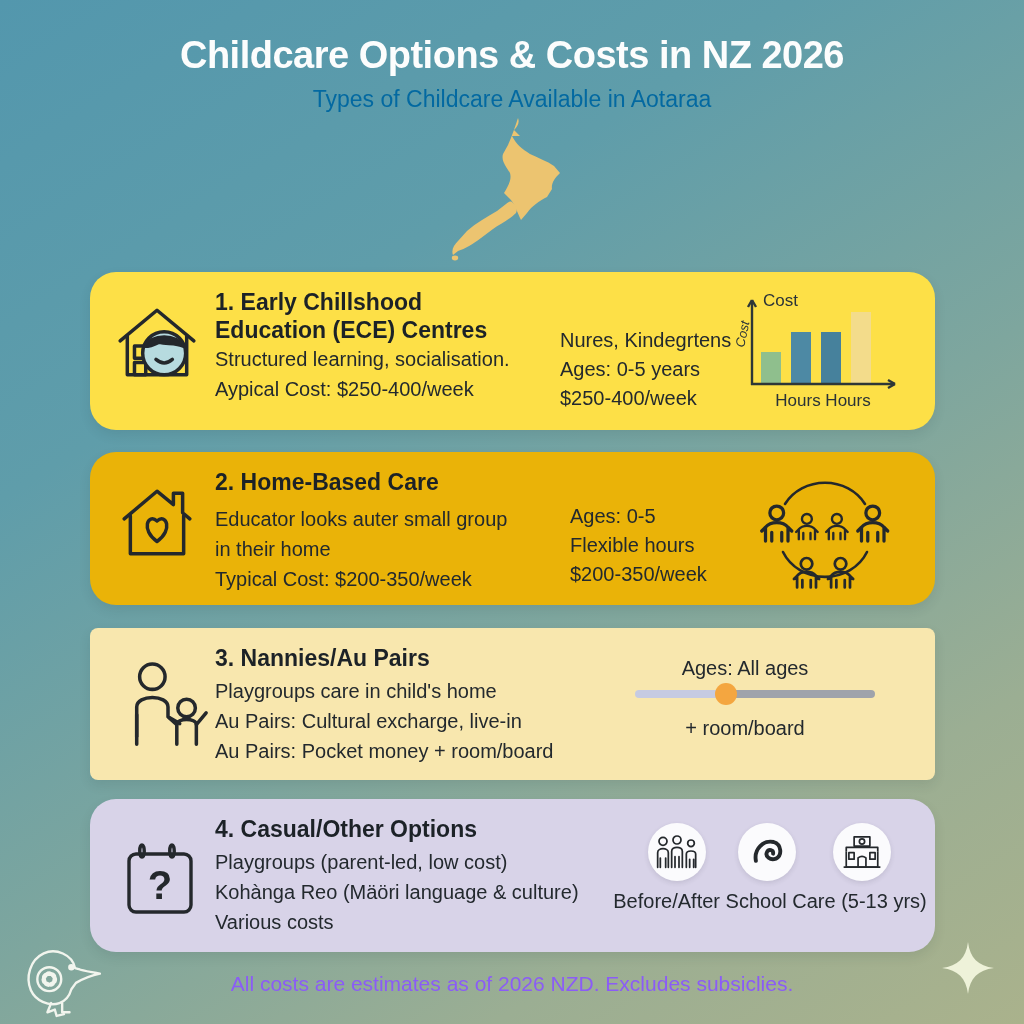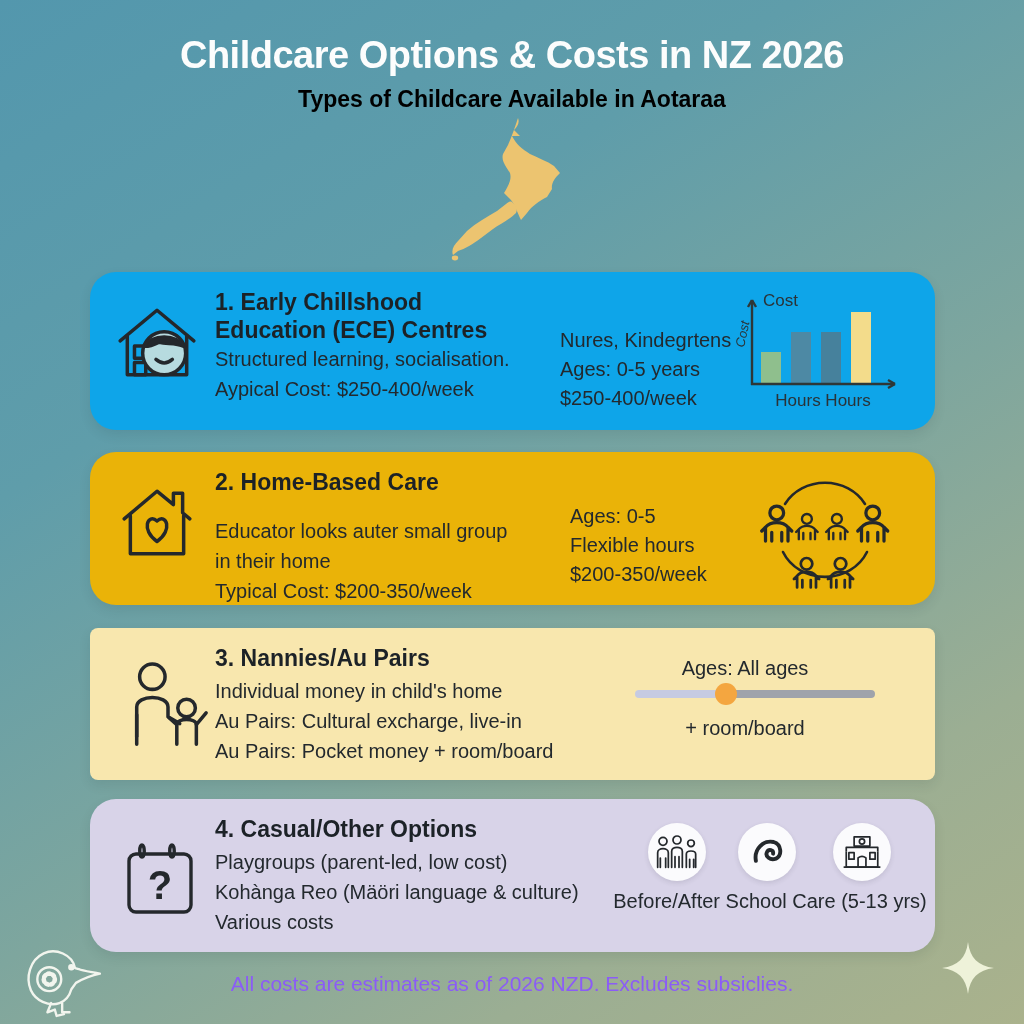--- a/index.html
+++ b/index.html
@@ -9,28 +9,28 @@
     background:linear-gradient(148deg,#5397ad 0%,#5f9daa 30%,#7ea69e 58%,#9bae93 80%,#aab28c 100%);
   }
   .abs{position:absolute;}
   
   .title{
     top:34px;left:0;width:1024px;text-align:center;
     color:#fcfdfd;font-size:38px;font-weight:700;letter-spacing:-0.5px;
   }
   .subtitle{
     top:86px;left:0;width:1024px;text-align:center;
-    color:#000000;font-size:23px;font-weight:700;
+    color:#0369a1;font-size:23px;font-weight:400;
   }
   
   .card{
     left:90px;width:845px;border-radius:26px;
     box-shadow:0 5px 12px rgba(30,50,50,0.10);
   }
-  #card1{top:272px;height:158px;background:#0ea5e9;}
+  #card1{top:272px;height:158px;background:#fde047;}
   #card2{top:452px;height:153px;background:#eab308;}
   #card3{top:628px;height:152px;background:#f8e7ae;border-radius:8px;}
   #card4{top:799px;height:153px;background:#d8d3e8;}
   .card-title{font-size:23px;font-weight:700;color:#1c2227;line-height:28px;}
   .card-text{font-size:20px;color:#23292e;line-height:30px;}
   .detail-text{font-size:20px;color:#23292e;line-height:29px;}
   .icon-wrap svg{display:block;}
   
   .slider-track{
     left:545px;top:62px;width:240px;height:8px;border-radius:4px;
@@ -112,21 +112,21 @@
 <div id="card2" class="abs card">
   <div class="abs icon-wrap" style="left:26px;top:30px;">
     <svg width="82" height="82" viewBox="0 0 80 80" fill="none" stroke="#24282c" stroke-width="3.4" stroke-linecap="round" stroke-linejoin="round">
       <path d="M8,36 L40,9 L56,22 L56,11 L65,11 L65,30 L72,36"></path>
       <path d="M14,33 L14,70 L66,70 L66,33"></path>
       <path d="M40,58 C24,47 31,30 40,38 C49,30 56,47 40,58 Z"></path>
     </svg>
   </div>
   <div class="abs" style="left:125px;top:16px;width:360px;">
     <div class="card-title">2. Home-Based Care</div>
-    <div class="card-text" style="margin-top:20px;">Educator looks auter small group</div>
+    <div class="card-text" style="margin-top:8px;">Educator looks auter small group</div>
     <div class="card-text">in their home</div>
     <div class="card-text">Typical Cost: $200-350/week</div>
   </div>
   <div class="abs" style="left:480px;top:50px;width:180px;">
     <div class="detail-text">Ages: 0-5</div>
     <div class="detail-text">Flexible hours</div>
     <div class="detail-text">$200-350/week</div>
   </div>
   <div class="abs icon-wrap" style="left:665px;top:14px;">
     <svg width="140" height="128" viewBox="0 0 140 128" fill="none" stroke="#24282c" stroke-width="2.6" stroke-linecap="round" stroke-linejoin="round">
@@ -154,21 +154,21 @@
       <circle cx="29" cy="15" r="13"></circle>
       <path d="M13,84 L13,46 C13,33 45,33 45,46 L45,56 L57,63"></path>
       <path d="M13,54 L13,76"></path>
       <circle cx="64" cy="47" r="9"></circle>
       <path d="M54,84 L54,64 C54,57 74,57 74,64 L74,84"></path>
       <path d="M54,64 L46,57 M74,64 L84,52"></path>
     </svg>
   </div>
   <div class="abs" style="left:125px;top:16px;width:400px;">
     <div class="card-title">3. Nannies/Au Pairs</div>
-    <div class="card-text" style="margin-top:4px;">Individual money in child's home</div>
+    <div class="card-text" style="margin-top:4px;">Playgroups care in child's home</div>
     <div class="card-text">Au Pairs: Cultural excharge, live-in</div>
     <div class="card-text">Au Pairs: Pocket money + room/board</div>
   </div>
   <div class="abs detail-text center" style="left:520px;top:26px;width:270px;">Ages: All ages</div>
   <div class="abs slider-track">
     <div class="slider-thumb" style="left: 38%;"></div>
   </div>
   <div class="abs detail-text center" style="left:500px;top:86px;width:310px;line-height:28px;">
     <div>+ room/board</div>
   </div>

